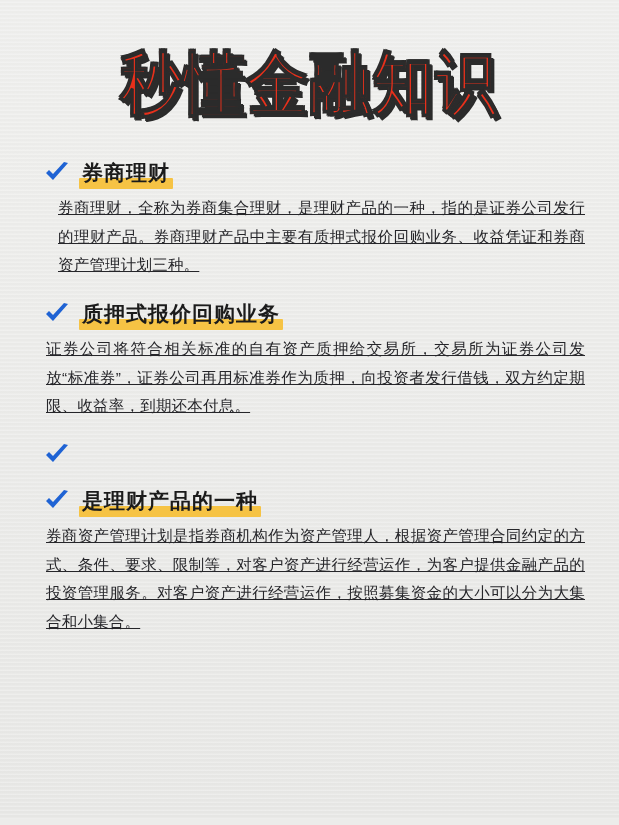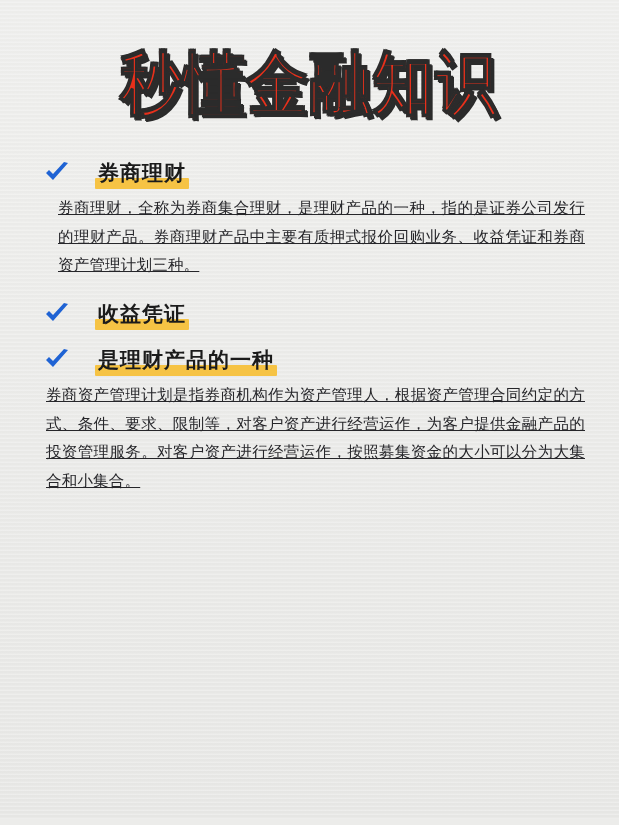--- a/index.html
+++ b/index.html
@@ -61,21 +61,21 @@
     z-index: 2;
     margin-top: 48px;
   }
   .section {
     margin-bottom: 22px;
     padding-left: 14px;
   }
   .sec-head {
     display: flex;
     align-items: center;
-    gap: 25px;
+    gap: 9px;
     margin-bottom: 9px;
   }
   .check-icon {
     flex: 0 0 auto;
     width: 26px;
     height: 24px;
     position: relative;
     display: inline-block;
   }
   .check-icon svg { display: block; }
@@ -137,31 +137,41 @@
           </svg>
         </span>
         <span class="sec-title-box">
           <span class="hl"></span>
           <span class="sec-title">券商理财</span>
         </span>
       </div>
       <div class="sec-body indent-1">券商理财，全称为券商集合理财，是理财产品的一种，指的是证券公司发行的理财产品。券商理财产品中主要有质押式报价回购业务、收益凭证和券商资产管理计划三种。</div>
     </div>
 
-
     <div class="section">
       <div class="sec-head">
         <span class="check-icon">
           <svg width="26" height="24" viewBox="0 0 26 24">
             <path d="M2 12 L9 19 L24 2 L20 1 L9 13 L5 9 Z" fill="#1f63d4"></path>
           </svg>
         </span>
         <span class="sec-title-box">
           <span class="hl"></span>
-          <span class="sec-title">收益凭证</span>
+          <span class="sec-title">质押式报价回购业务</span>
+        </span>
+      </div>
+      <div class="sec-body">证券公司将符合相关标准的自有资产质押给交易所，交易所为证券公司发放“标准券”，证券公司再用标准券作为质押，向投资者发行借钱，双方约定期限、收益率，到期还本付息。</div>
+    </div>
+
+    <div class="section">
+      <div class="sec-head">
+        <span class="check-icon">
+          <svg width="26" height="24" viewBox="0 0 26 24">
+            <path d="M2 12 L9 19 L24 2 L20 1 L9 13 L5 9 Z" fill="#1f63d4"></path>
+          </svg>
         </span>
       </div>
     </div>
 
     <div class="section">
       <div class="sec-head">
         <span class="check-icon">
           <svg width="26" height="24" viewBox="0 0 26 24">
             <path d="M2 12 L9 19 L24 2 L20 1 L9 13 L5 9 Z" fill="#1f63d4"></path>
           </svg>

